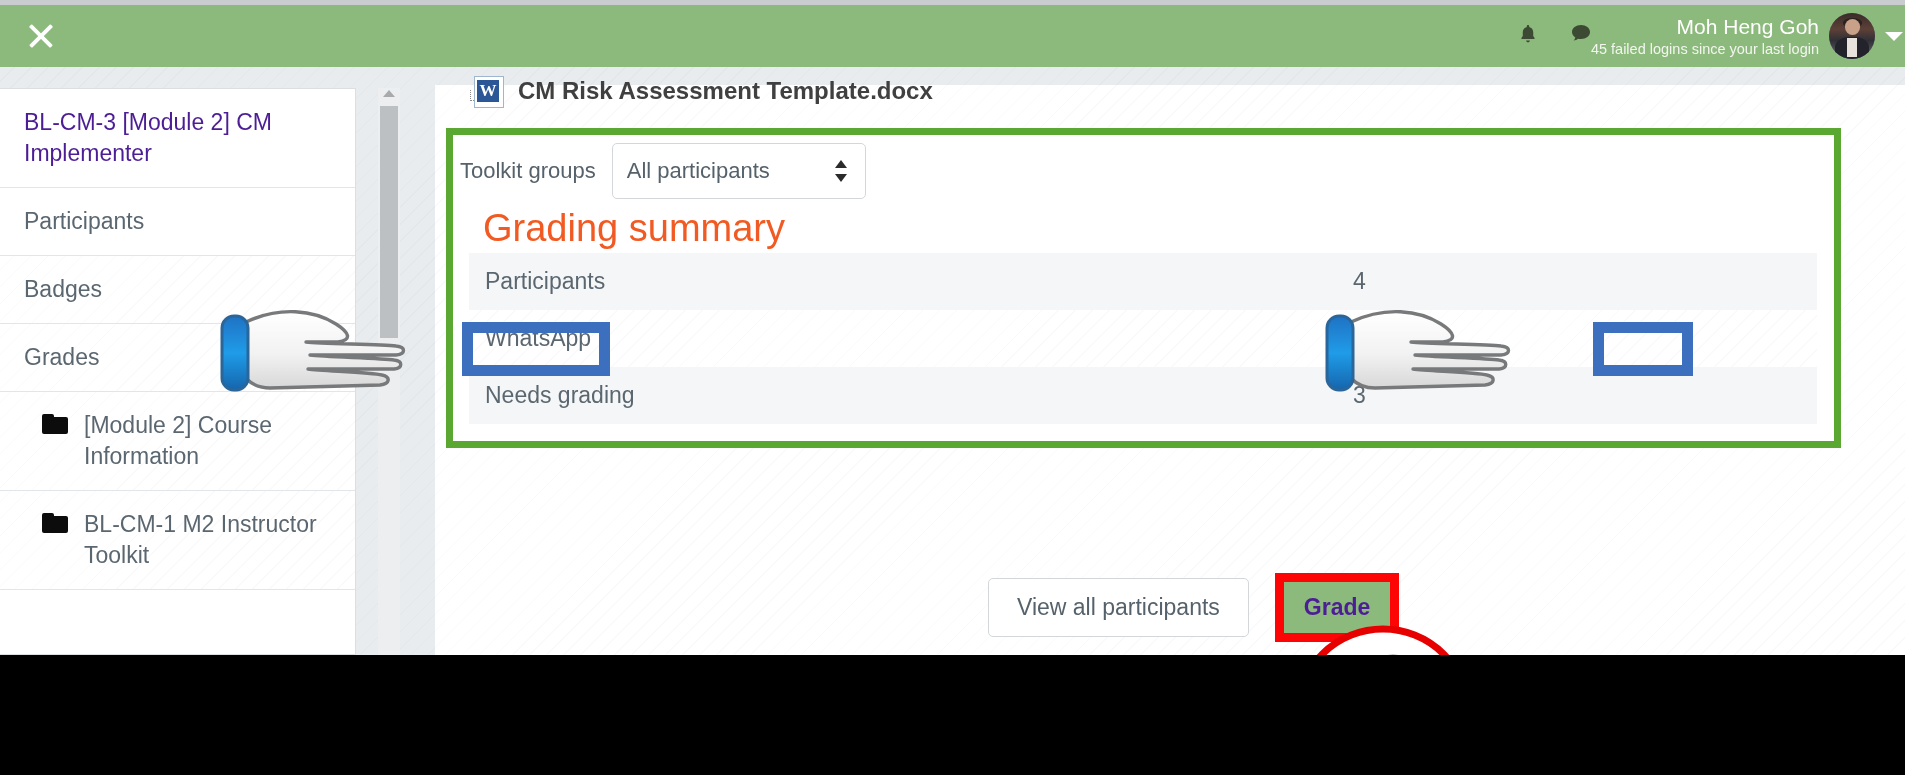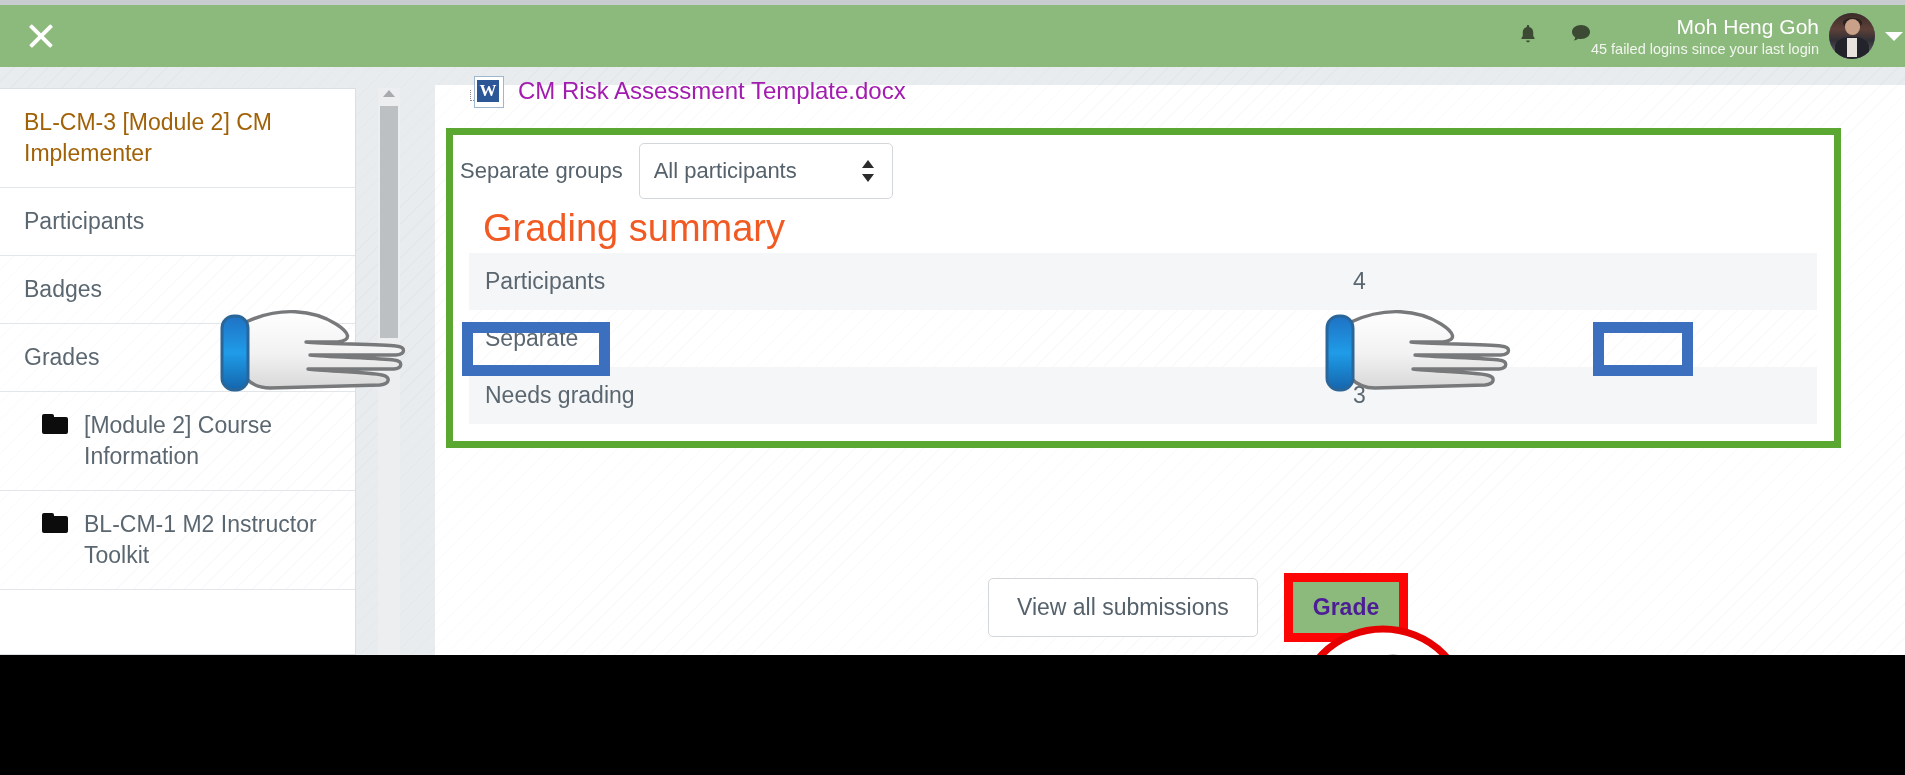--- a/index.html
+++ b/index.html
@@ -166,21 +166,21 @@
     border-bottom: 1px solid #e3e6e8;
     font-size: 23px;
     color: #5b6770;
     line-height: 1.35;
     cursor: pointer;
     display: flex;
     align-items: flex-start;
     gap: 16px;
     min-height: 66px;
   }
-  .side-item.title { font-size: 23px; color: #a16207; }
+  .side-item.title { font-size: 23px; color: #4c1d95; }
   .side-item .folder-ico {
     flex: none;
     margin-top: 4px;
     margin-left: 18px;
     width: 26px; height: 20px;
     position: relative;
   }
   .side-item .folder-ico::before {
     content: "";
     position: absolute;
@@ -257,23 +257,24 @@
   }
   .docx-icon .dots {
     position: absolute;
     left: 0px; top: 16px;
     width: 7px; height: 10px;
     border-left: 1px dotted #8a8a8a;
     border-bottom: 1px dotted #8a8a8a;
   }
   .file-link {
     font-size: 24px;
-    color: #a21caf;
-    cursor: pointer;
-    white-space: nowrap;
+    color: #404040;
+    cursor: pointer;
+    white-space: nowrap;
+    font-weight: bold;
   }
 
   
   .green-highlight {
     position: absolute;
     top: 128px; left: 446px;
     width: 1395px; height: 320px;
     border: 7px solid #5aa832;
     box-sizing: border-box;
     pointer-events: none;
@@ -520,54 +521,54 @@
       <span class="dots"></span>
       <span class="sheet"></span>
       <span class="wbox">W</span>
     </span>
     <span class="file-link">CM Risk Assessment Template.docx</span>
   </div>
 
   <div class="summary-panel">
 
     <div class="groups-row">
-      <span class="groups-label">Separate groups</span>
+      <span class="groups-label">Toolkit groups</span>
       <div class="groups-select">
         <span class="val">All participants</span>
         <span class="updown">
           <span class="u"></span>
             <span class="d"></span>
         </span>
       </div>
     </div>
 
     <h1 class="summary-title">Grading summary</h1>
 
     <div class="summary-table">
       <div class="srow alt hatch">
         <span class="cell-label">Participants</span>
         <span class="cell-value">4</span>
       </div>
       <div class="srow hatch">
-        <span class="cell-label">Separate</span>
+        <span class="cell-label">WhatsApp</span>
         <span class="cell-value">3</span>
       </div>
       <div class="srow alt hatch">
         <span class="cell-label">Needs grading</span>
         <span class="cell-value">3</span>
       </div>
     </div>
   </div>
 
   <div class="green-highlight"></div>
   <div class="blue-box label-box"></div>
   <div class="blue-box value-box"></div>
 
   <div class="btn-row">
-    <button class="btn-outline">View all submissions</button>
+    <button class="btn-outline">View all participants</button>
     <span class="grade-wrap">
       <button class="btn-grade">Grade</button>
     </span>
   </div>
 
   <div class="hand hand-left">
     <svg viewBox="0 0 200 120" width="200" height="120">
       <defs>
         <linearGradient id="handGrad" x1="0" y1="0" x2="0" y2="1">
           <stop offset="0%" stop-color="#ffffff"></stop>

